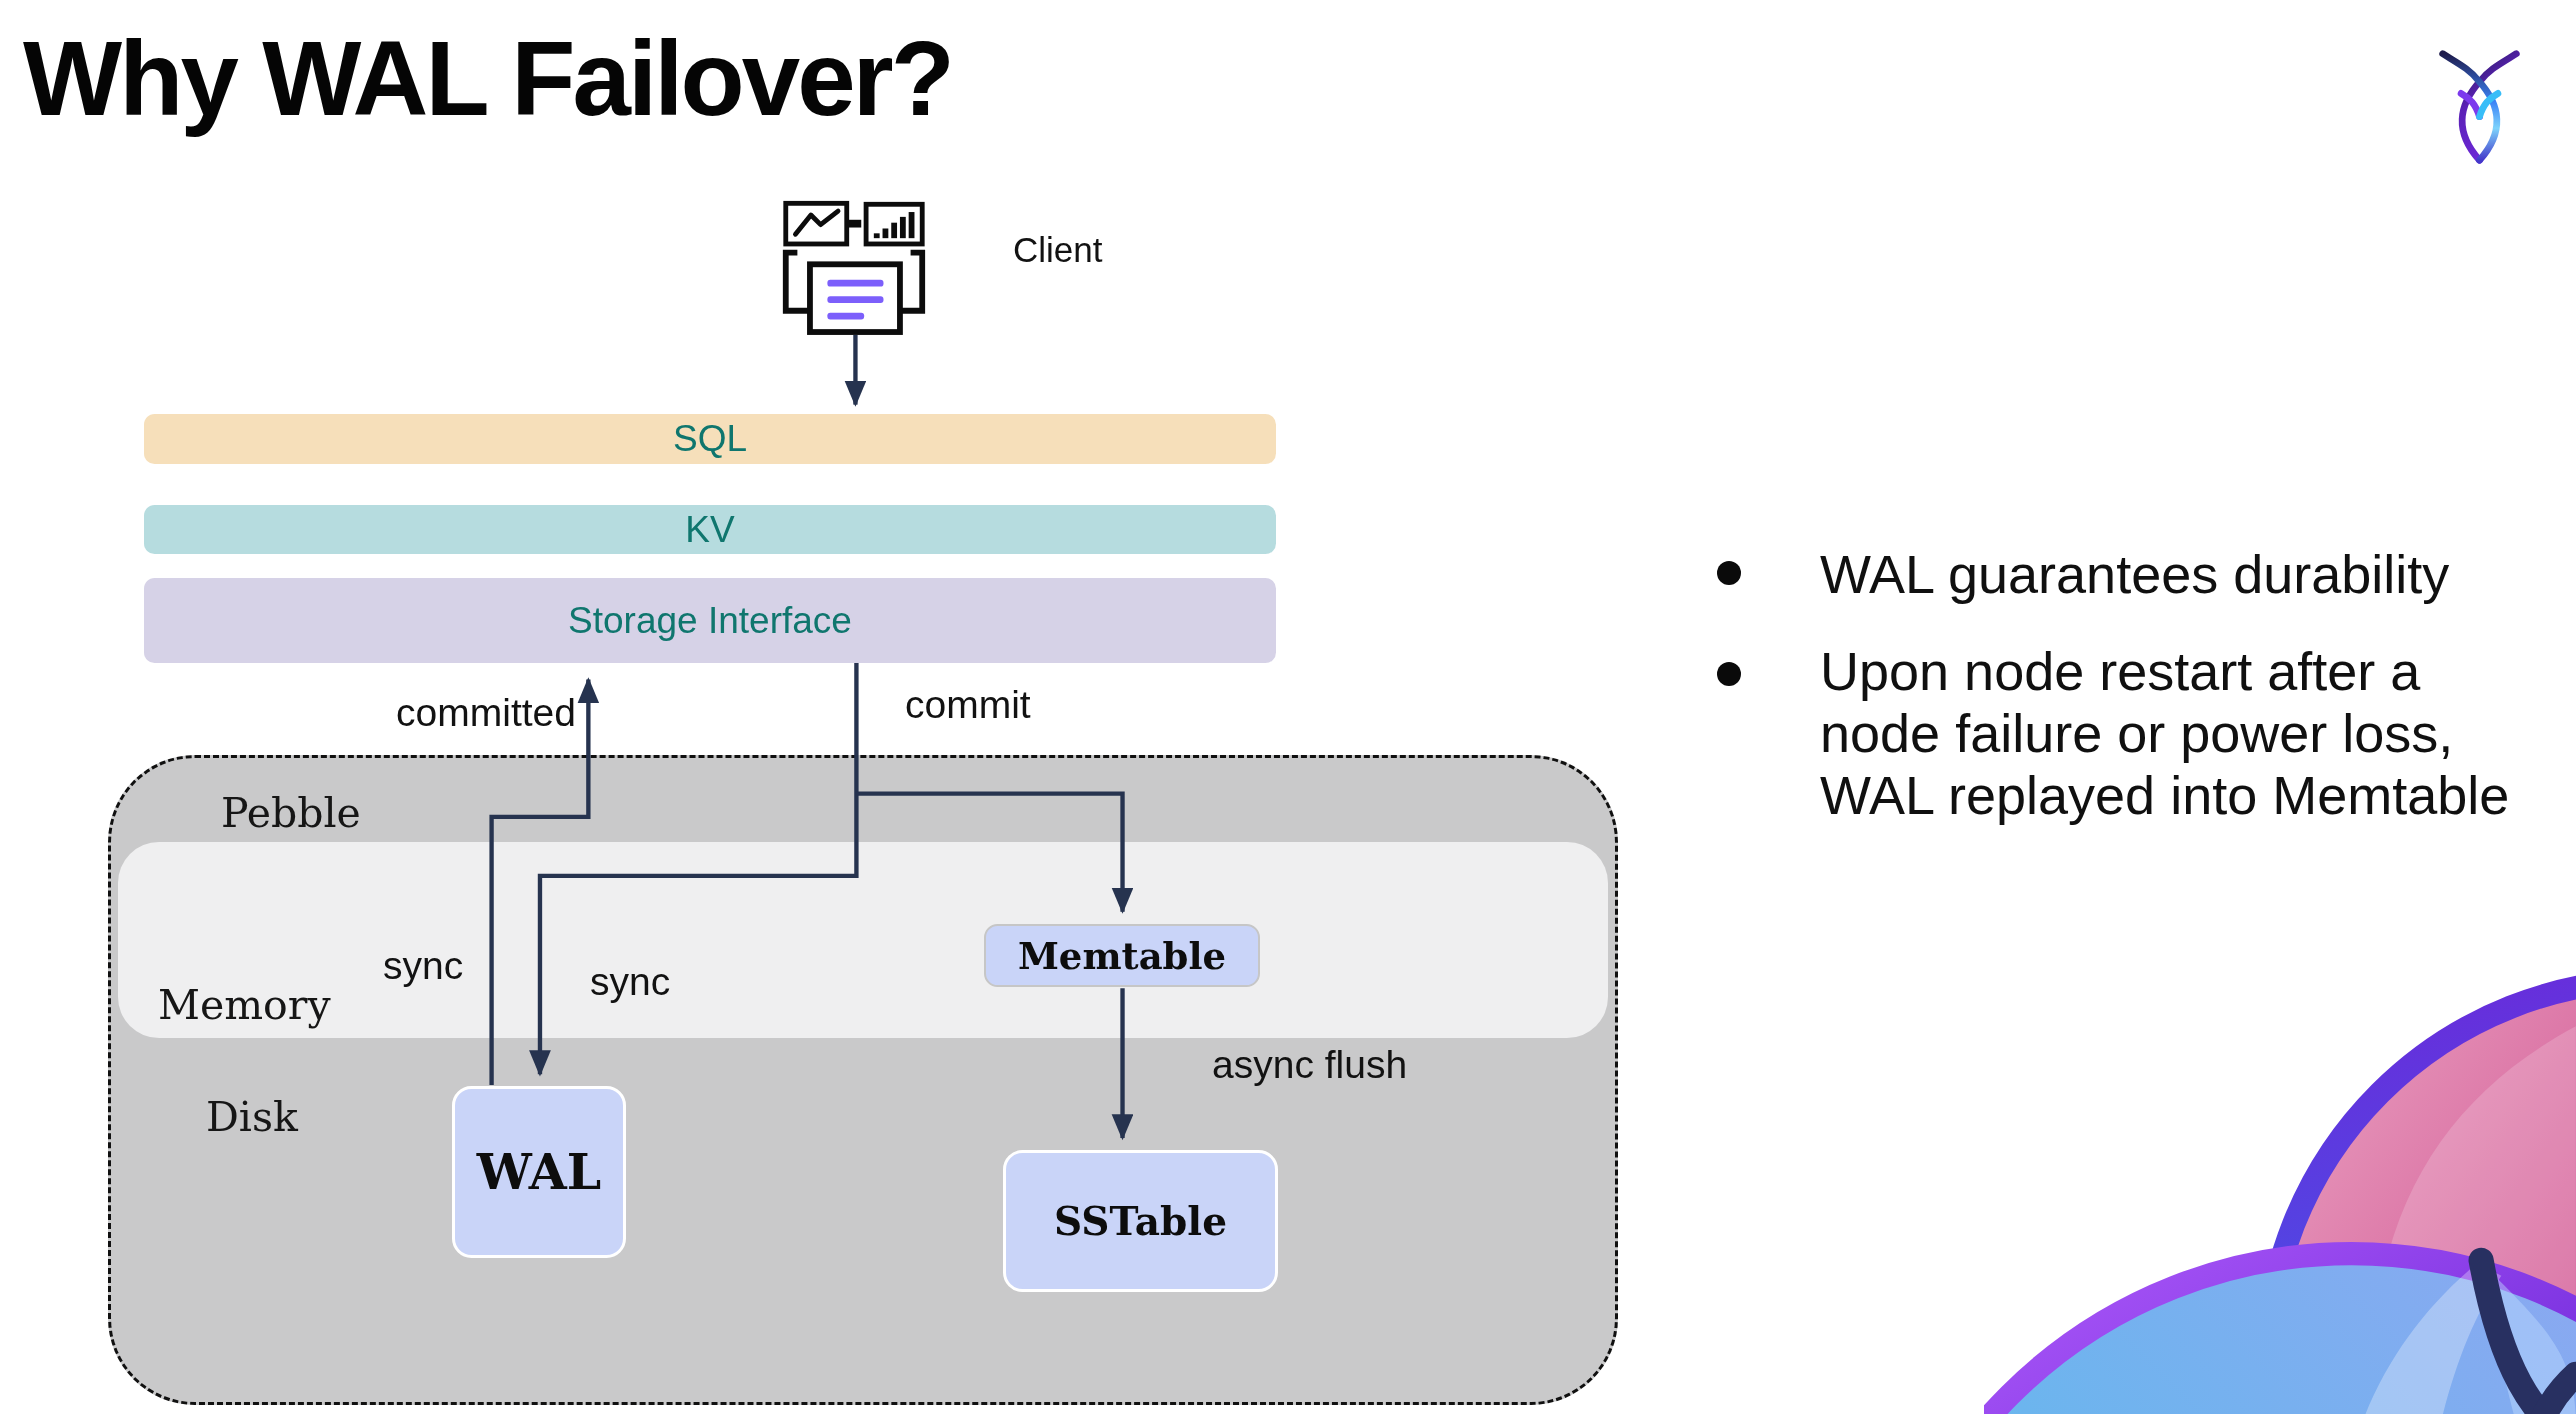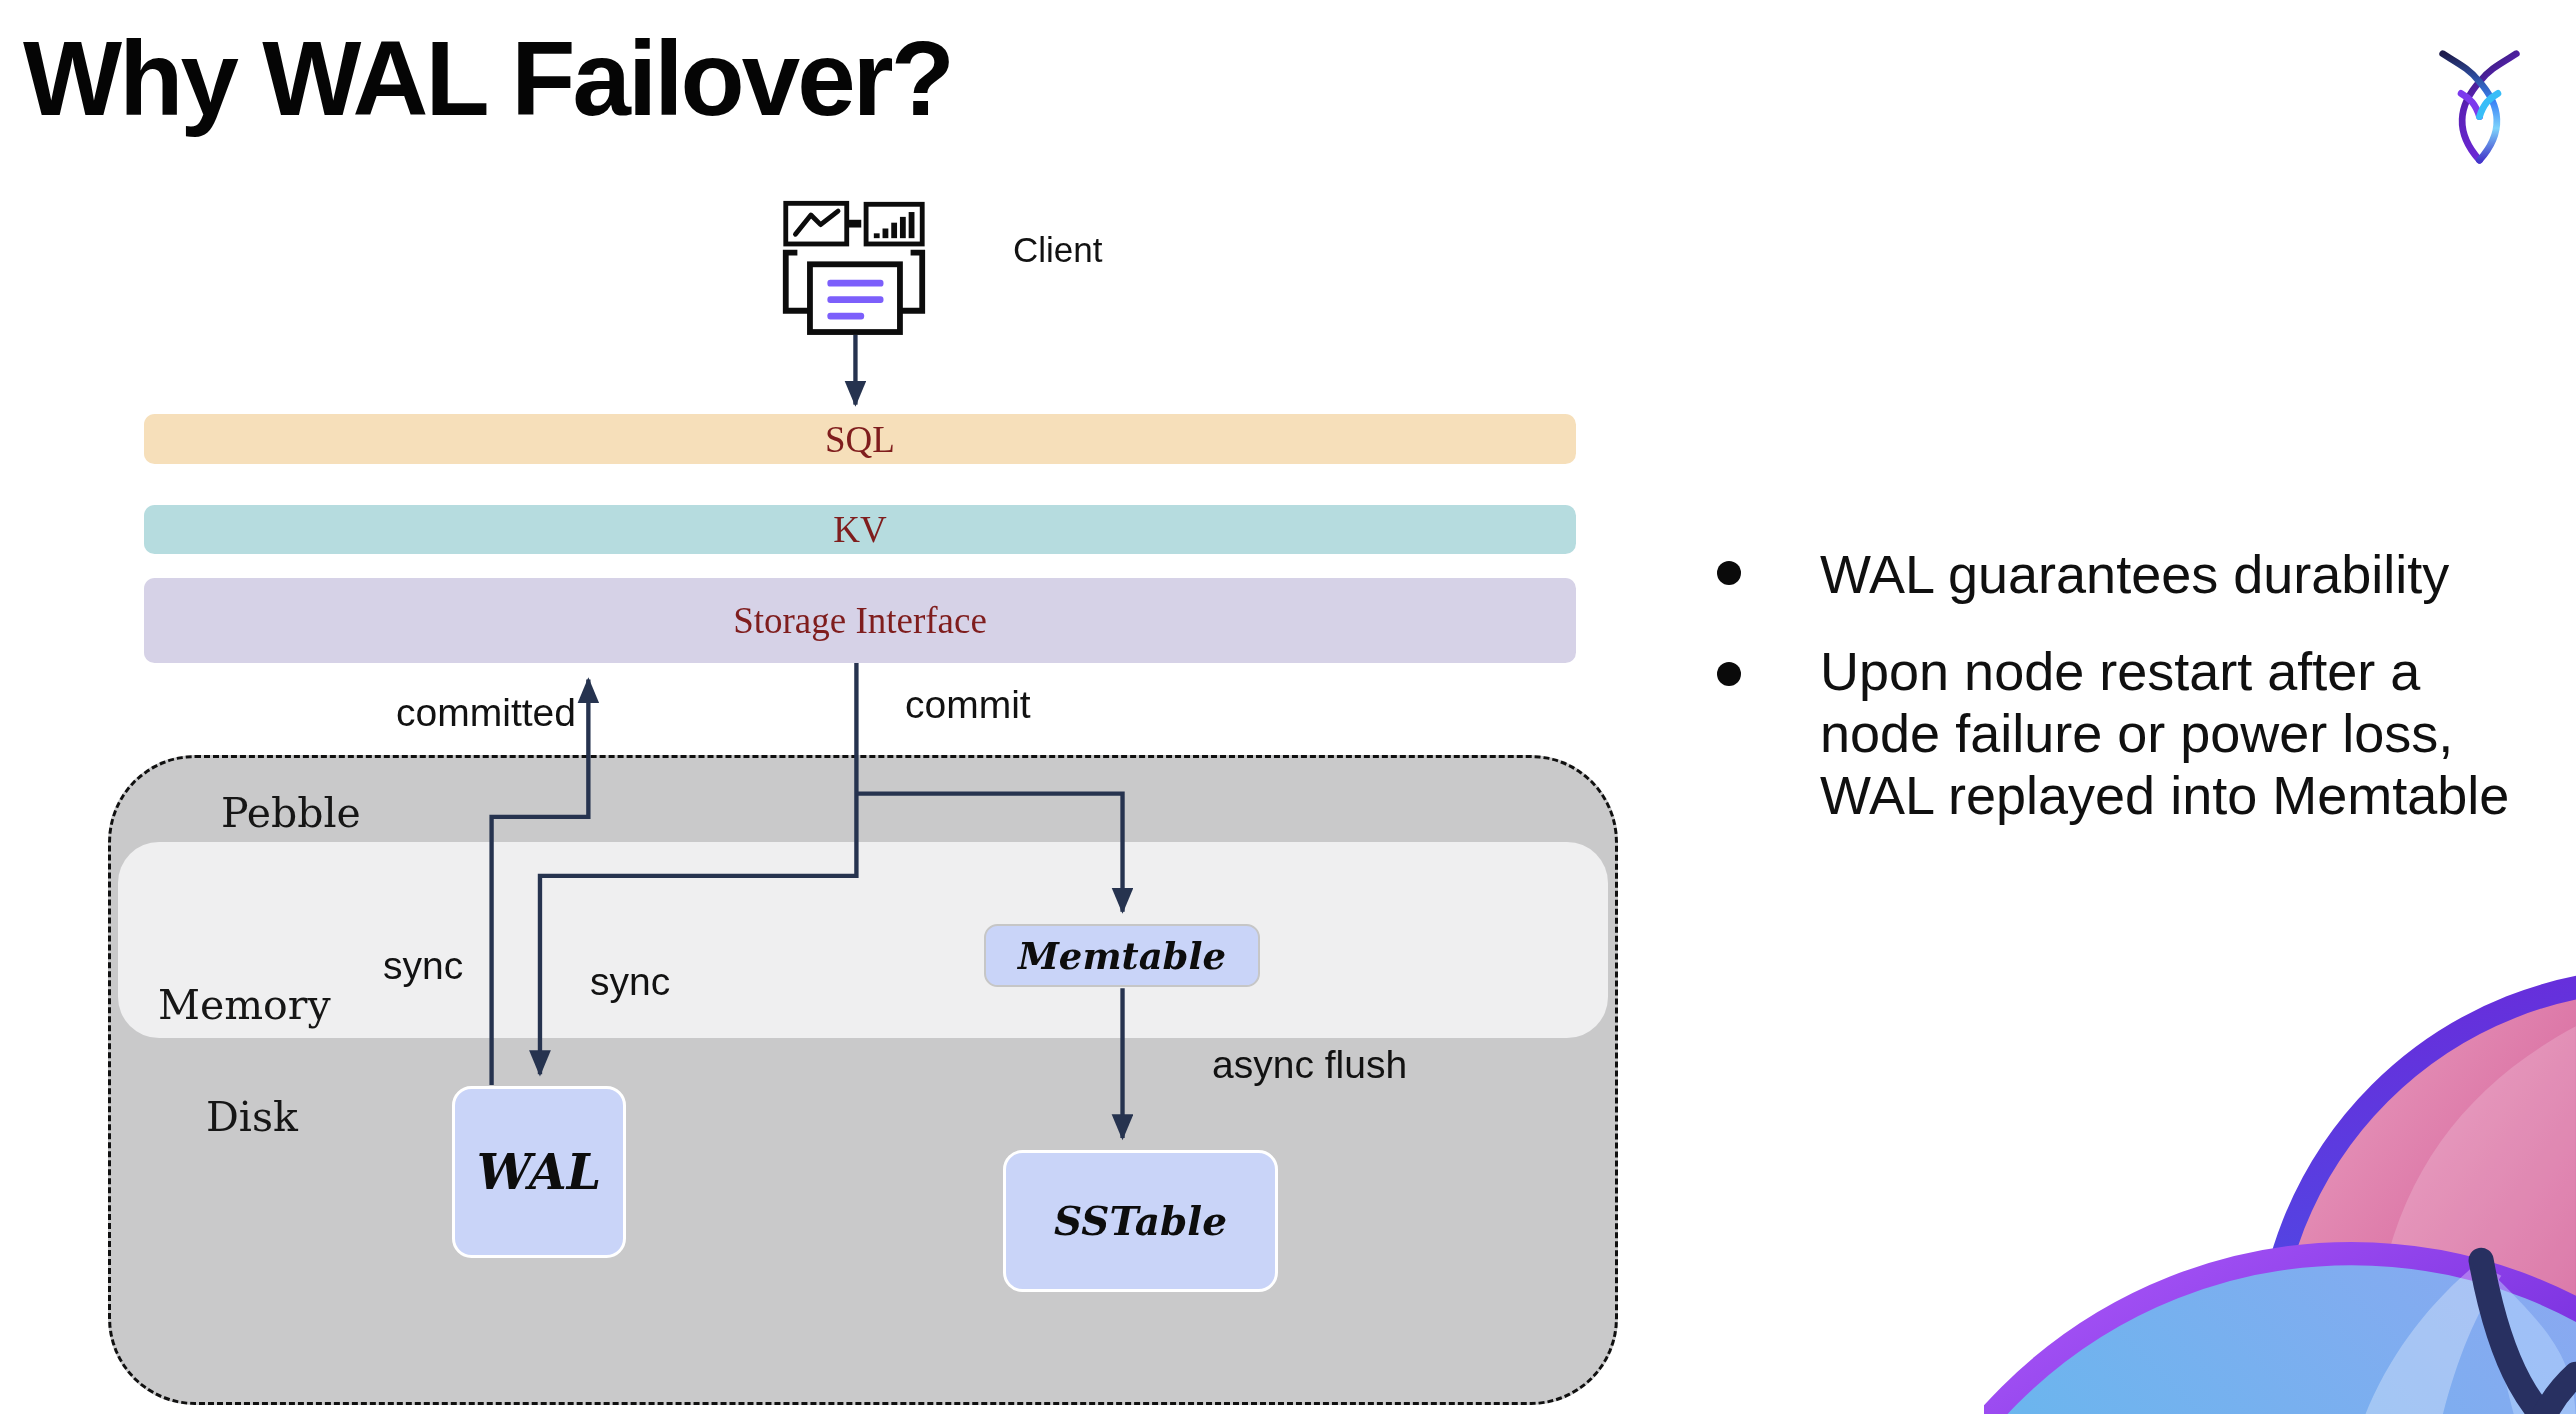--- a/index.html
+++ b/index.html
@@ -7,24 +7,24 @@
     width:2576px;height:1415px;position:relative;overflow:hidden;
     background:#ffffff;font-family:"Liberation Sans",sans-serif;
   }
   
   .title{
     position:absolute;left:23px;top:19.4px;
     font-size:105px;font-weight:800;letter-spacing:-2.9px;color:#050505;
   }
   
   .bar{
-    position:absolute;left:144px;width:1432px;border-radius:10.6px;
+    position:absolute;left:144px;width:1132px;border-radius:10.6px;
     display:flex;align-items:center;justify-content:center;
-    font-family:Liberation Serif, serif;
-    font-size:37px;color:#7f1d1d;z-index:6;
+    font-family:Liberation Sans, sans-serif;
+    font-size:37px;color:#0f766e;z-index:6;
   }
   .bar.sql{top:414px;height:50px;background:var(--sql-bar);}
   .bar.kv{top:505px;height:49px;background:var(--kv-bar);}
   .bar.storage{top:578px;height:85px;background:var(--storage-bar);}
   
   .pebble{
     position:absolute;left:108px;top:755px;width:1510px;height:650px;
     background:var(--pebble-fill);border:3.9px dashed #101010;border-radius:87px;
     box-sizing:border-box;z-index:1;
   }
@@ -37,21 +37,21 @@
     font-family:"DejaVu Serif","Liberation Serif",serif;font-size:41px;
   }
   .lbl-pebble{left:221px;top:789px;}
   .lbl-memory{left:158px;top:981px;}
   .lbl-disk{left:206px;top:1093px;}
   
   .node{
     position:absolute;background:var(--node-fill);
     display:flex;align-items:center;justify-content:center;
     font-family:"DejaVu Serif","Liberation Serif",serif;font-weight:bold;
-    color:#0d0d0d;z-index:6;box-sizing:border-box;font-style:italic;
+    color:#0d0d0d;z-index:6;box-sizing:border-box;
   }
   .node.wal{left:452px;top:1086px;width:174px;height:172px;border:3.9px solid #ffffff;border-radius:19.4px;font-size:49px;}
   .node.memtable{left:984px;top:924px;width:276px;height:63px;border:2.9px solid #c6c6c6;border-radius:13.5px;font-size:37px;}
   .node.sstable{left:1003px;top:1150px;width:275px;height:142px;border:3.9px solid #ffffff;border-radius:19.4px;font-size:39px;}
   
   .edge-label{position:absolute;z-index:7;color:#121212;font-size:39px;}
   .lbl-committed{right:2000px;top:691px;}
   .lbl-commit{left:905px;top:683px;}
   .lbl-sync1{left:383px;top:944px;}
   .lbl-sync2{left:590px;top:960px;}

